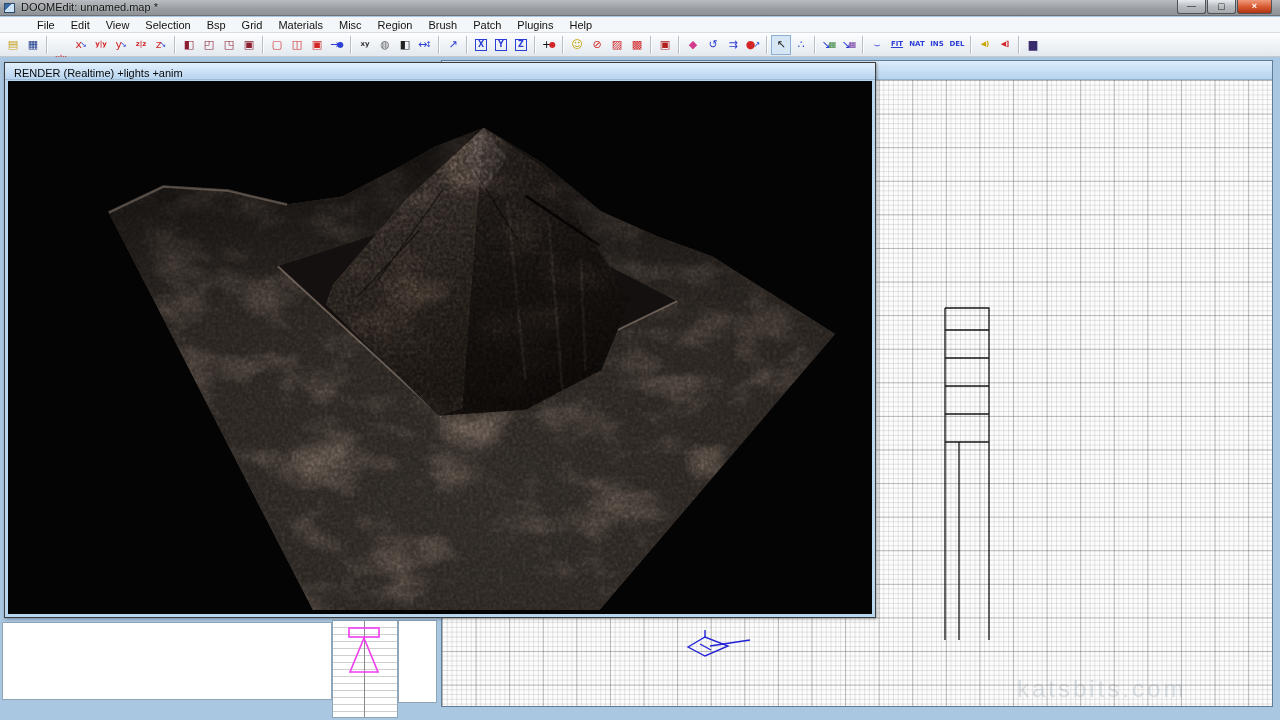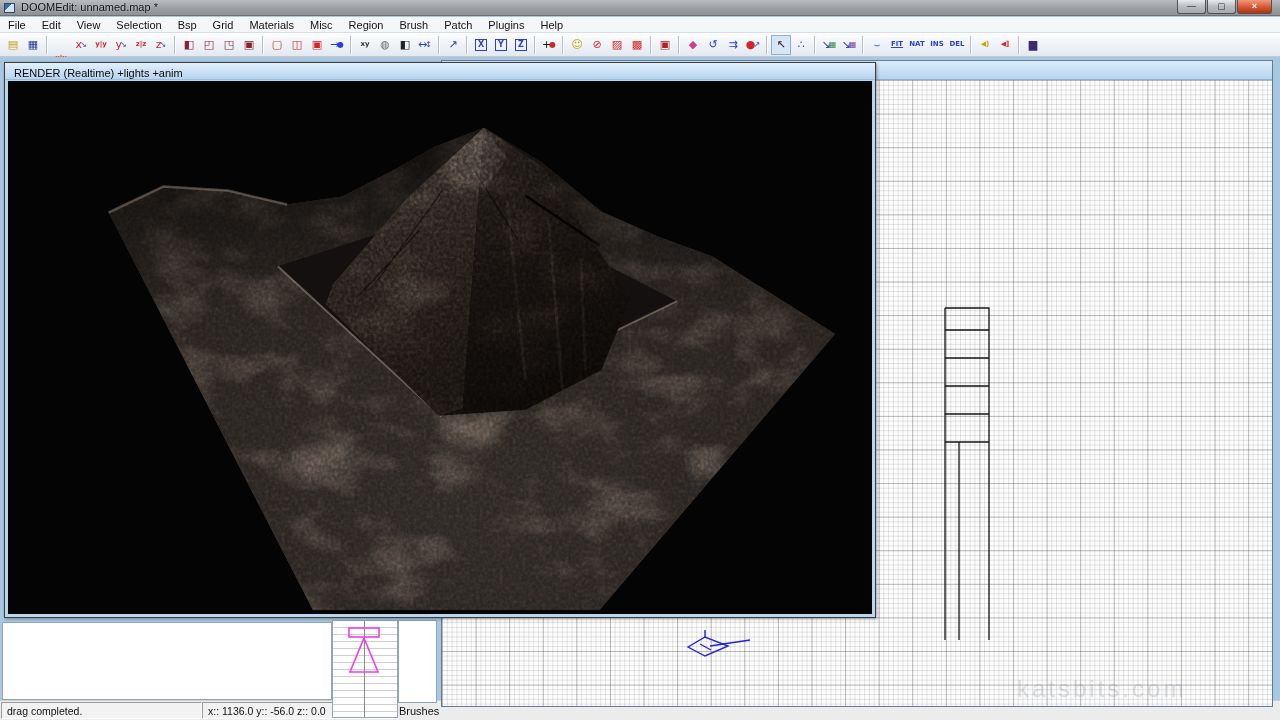--- a/index.html
+++ b/index.html
@@ -11,21 +11,21 @@
     background:linear-gradient(#b9bdc1,#999da1 60%,#8f9397); border-bottom:1px solid #6f7377;text-decoration:underline; }
   .appicon { position:absolute; left:4px; top:3px; width:11px; height:10px;
     background:linear-gradient(135deg,#3a6ea5 40%,#cfe3f7 40%); border:1px solid #2a4a6a; }
   .apptitle { position:absolute; left:21px; top:1px; font-size:11px; color:#101010; text-shadow:0 0 2px rgba(255,255,255,.55); }
   .winbtns { position:absolute; right:8px; top:0; height:15px; display:flex; }
   .wbtn { width:29px; height:14px; border:1px solid #4e5358; border-top:none; border-radius:0 0 3px 3px;
     background:linear-gradient(#e7eaee,#b9bdc2 50%,#a6aaae); color:#2a2a2a; font-size:9px; line-height:12px; text-align:center; margin-left:1px; cursor:default; }
   .wbtn.close { width:35px; background:linear-gradient(#f09a7d,#d85c33 50%,#b33312); color:#fff; font-weight:bold; }
 
   
-  .menubar { position:absolute; left:0; top:17px; width:1280px; height:16px; background:#f4f7fa; border-bottom:1px solid #d7dde3; display:flex; align-items:center; }
+  .menubar { position:absolute; left:0; top:17px; width:1280px; height:16px; background:#f4f7fa; border-bottom:1px solid #d7dde3; display:flex; align-items:center;padding-left:29px; }
   .mi { font-size:11px; color:#111; padding:0 8px; line-height:16px; }
 
   
   .toolbar { position:absolute; left:0; top:33px; width:1280px; height:24px;
     background:linear-gradient(#fdfeff,#eef2f6 55%,#e3e9ef); border-bottom:1px solid #c3c9cf; display:flex; align-items:center; padding-left:3px; }
   .tbtn { width:20px; height:20px; border:1px solid transparent; background:transparent; display:flex; align-items:center; justify-content:center; font-family:"DejaVu Sans",sans-serif; font-size:11px; line-height:1; cursor:default; }
   .tbtn.pressed { border:1px solid #8ab0d8; background:#d6e6f5; }
   .tbtn .small { font-size:7px; font-weight:bold; letter-spacing:0; }
   .tbtn .boxed { border:1px solid #2b3fd4; font-size:8px; font-weight:bold; padding:0 2px; line-height:10px; }
   .tbtn .g2 { font-size:8px; margin-left:-2px; }
@@ -363,19 +363,14 @@
             <path d="M505,90 L552,160 M470,110 L400,200 M445,150 L380,215" stroke="rgba(12,9,7,.55)" stroke-width="1.5" fill="none"></path>
             <polygon points="515,47 495,80 515,110 540,78" fill="rgba(225,205,195,.22)"></polygon>
             <polygon points="515,47 432,118 352,204 344,224 466,336 560,330 642,290 674,218 578,86" fill="#000" filter="url(#grain)" opacity=".45"></polygon>
             <polygon points="515,47 432,118 352,204 344,224 466,336 560,330 642,290 674,218 578,86" fill="#000" filter="url(#mottle)" opacity=".4"></polygon>
           </g>
         </svg>
       </div>
     </div>
   </div>
 
-  <div class="statusbar">
-    <div class="sp sp-msg">drag completed.</div>
-    <div class="sp sp-coords">x:: 1136.0  y:: -56.0  z:: 0.0</div>
-    <span class="sb-counts">Brushes</span>
-  </div>
 
 </div>
 
 </body></html>

